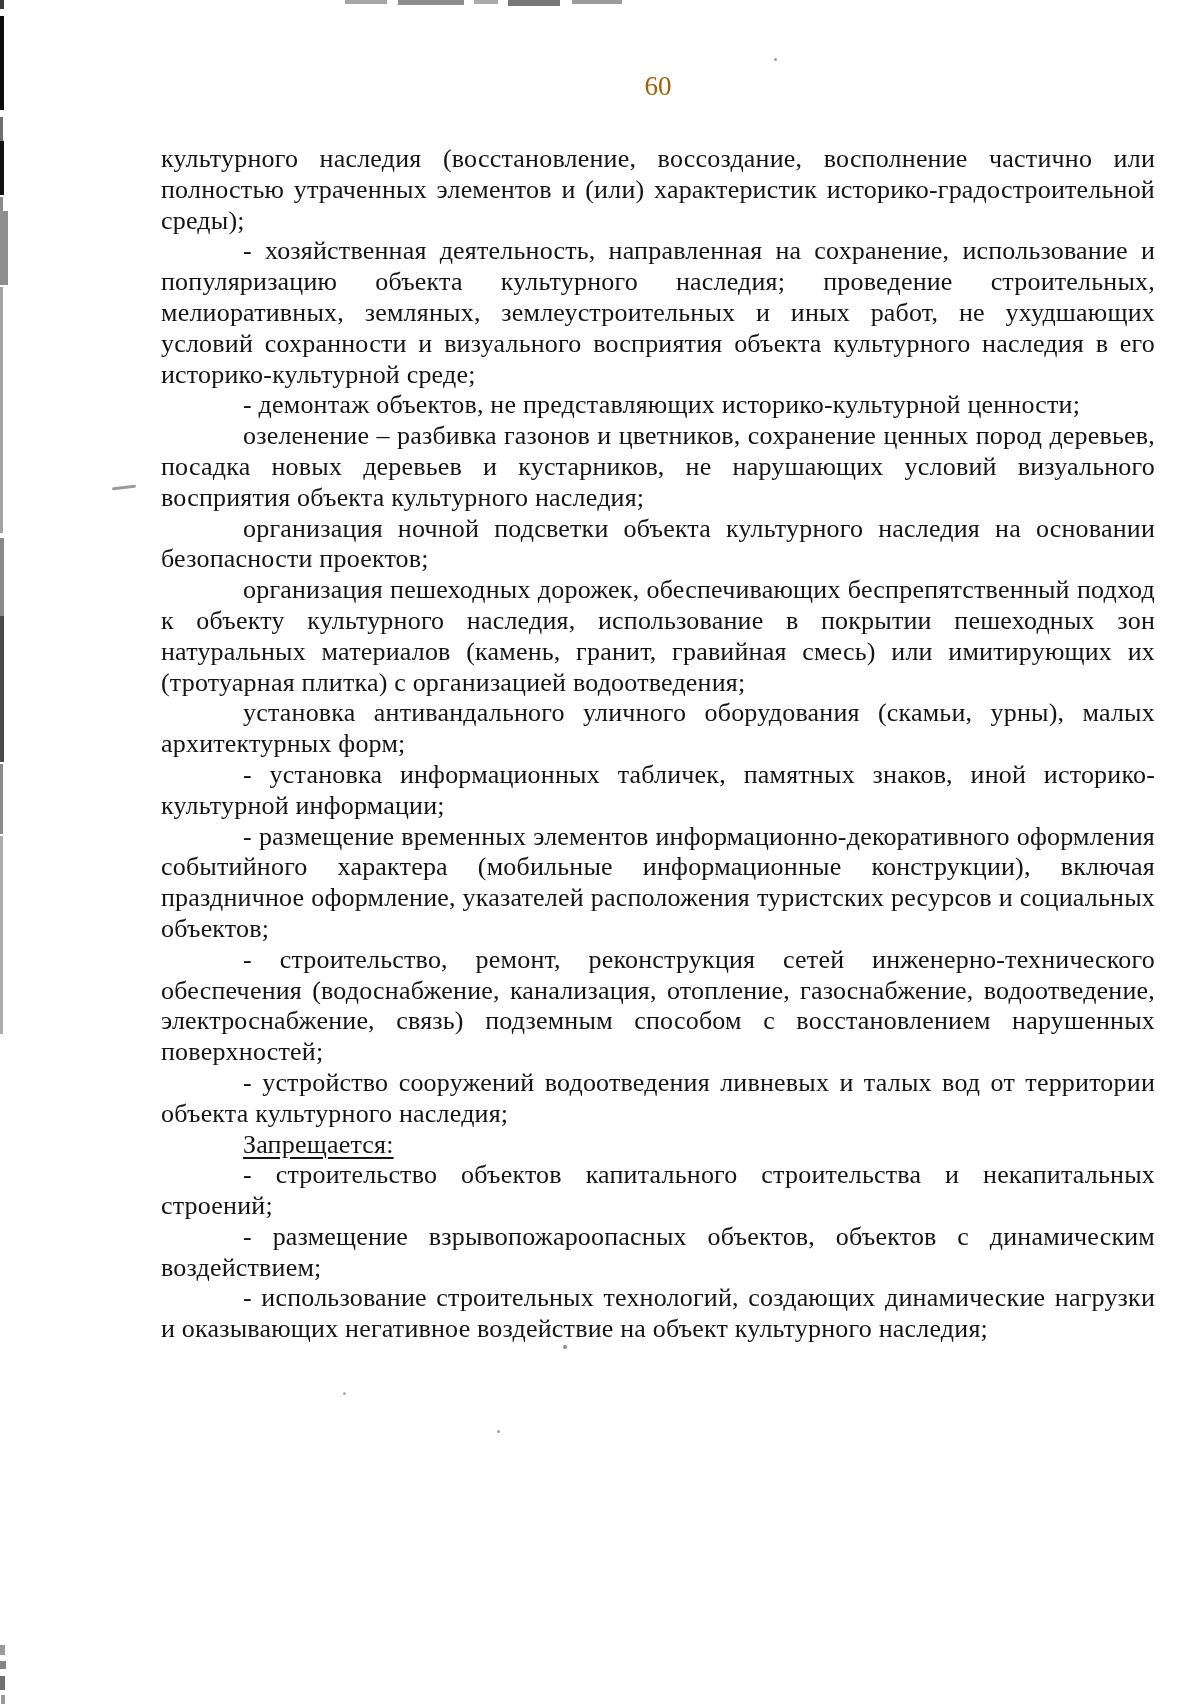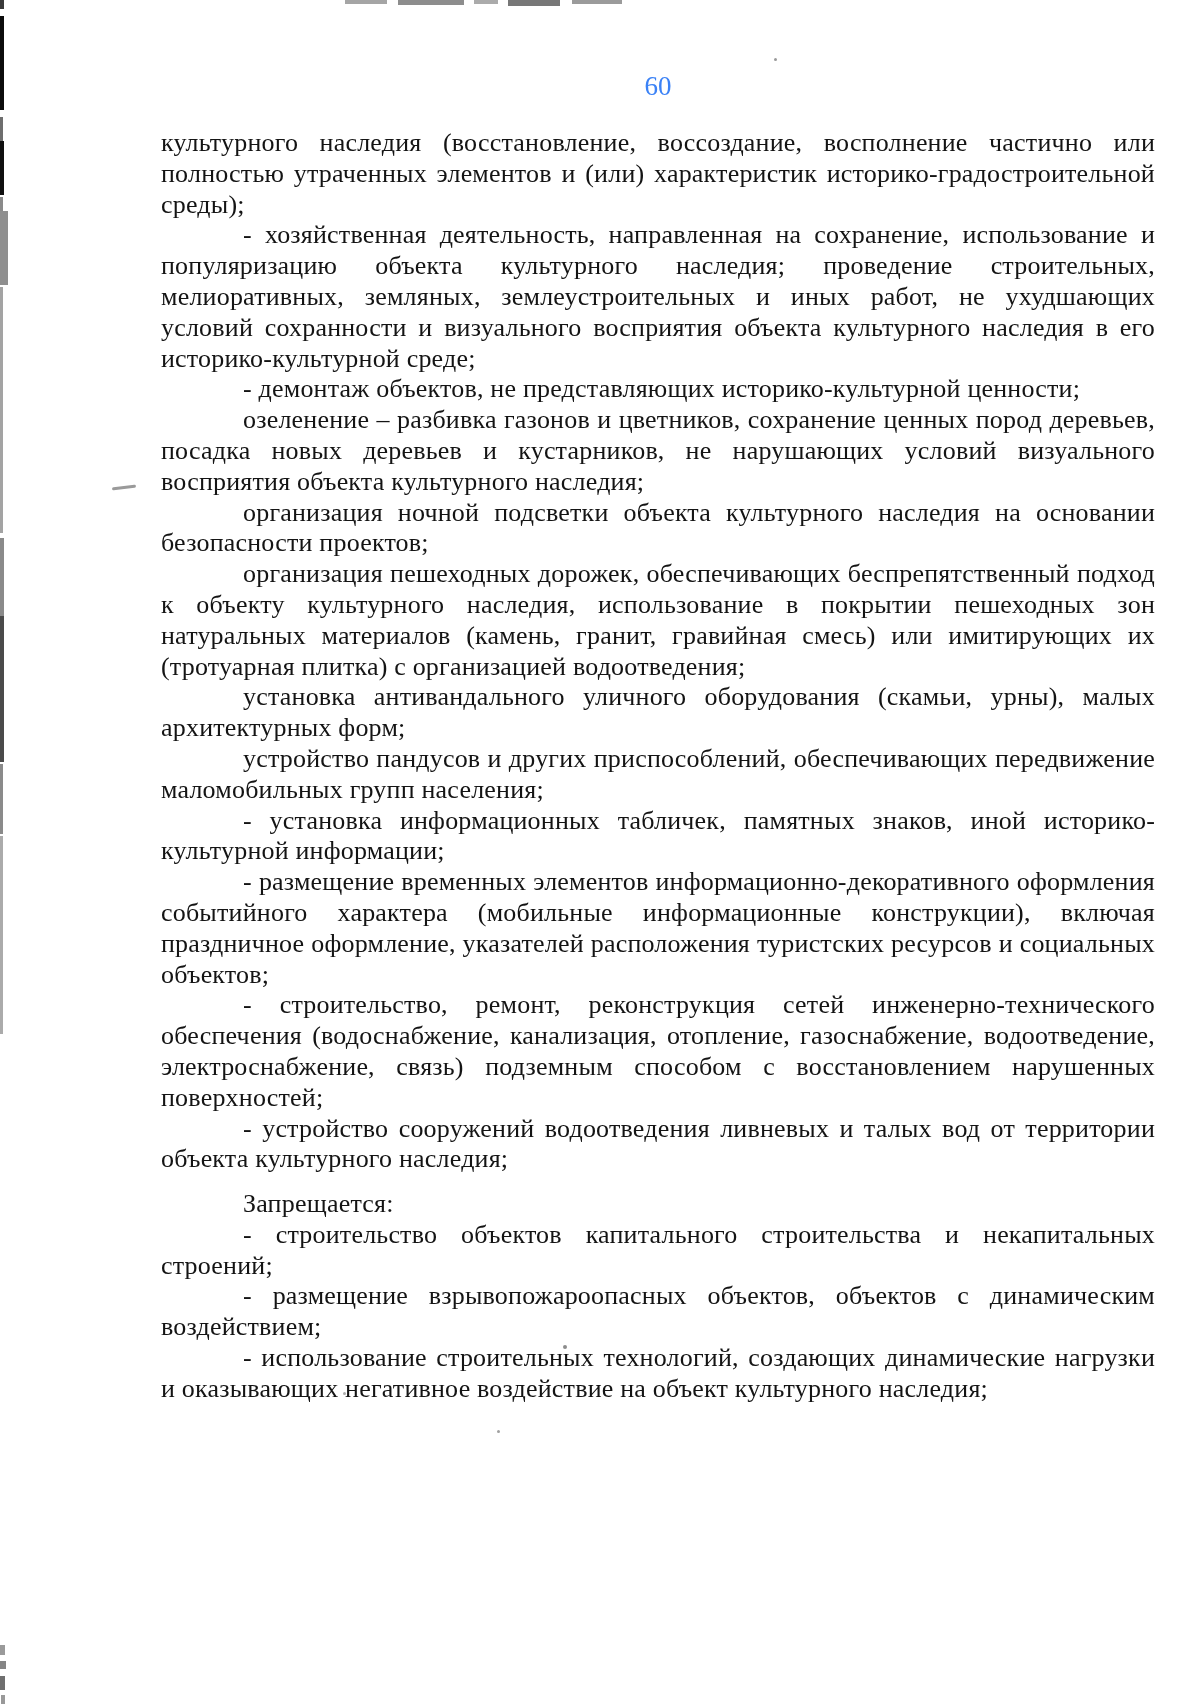--- a/index.html
+++ b/index.html
@@ -17,44 +17,44 @@
     color: #141414;
   }
   .page-number {
     position: absolute;
     top: 70px;
     left: 161px;
     width: 994px;
     text-align: center;
     font-size: 27px;
     line-height: 32px;
-    color: #3b82f6;
+    color: #a16207;
   }
   .body-text {
     position: absolute;
-    top: 128px;
+    top: 144px;
     left: 161px;
     width: 994px;
     font-size: 26px;
     line-height: 30.8px;
     text-align: justify;
     letter-spacing: 0.2px;
   }
   .body-text p {
     margin: 0;
     padding: 0;
     text-indent: 82px;
   }
   .body-text p.no-indent {
     text-indent: 0;
   }
   .body-text p.underlined {
+    text-decoration: underline;
     text-underline-offset: 4px;
     text-decoration-thickness: 2px;
-    margin-top: 14px;
   }
   
   .artifact { position: absolute; pointer-events: none; }
   .edge-a  { left:0; top:0;    width:4px; height:9px;   background:#3a3a3a; }
   .edge-b  { left:0; top:16px; width:4px; height:94px;  background:#0c0c0c; }
   .edge-c  { left:0; top:117px;width:3px; height:24px;  background:#6e6e6e; }
   .edge-d  { left:0; top:141px;width:4px; height:54px;  background:#101010; }
   .edge-e  { left:0; top:197px;width:3px; height:14px;  background:#8a8a8a; }
   .edge-f  { left:0; top:211px;width:8px; height:74px;  background:#8f8f8f; }
   .edge-g  { left:0; top:287px;width:3px; height:246px; background:#a3a3a3; }
@@ -86,21 +86,20 @@
   <div class="page-number">60</div>
 
   <div class="body-text">
     <p class="no-indent">культурного наследия (восстановление, воссоздание, восполнение частично или полностью утраченных элементов и (или) характеристик историко-градостроительной среды);</p>
     <p>- хозяйственная деятельность, направленная на сохранение, использование и популяризацию объекта культурного наследия; проведение строительных, мелиоративных, земляных, землеустроительных и иных работ, не ухудшающих условий сохранности и визуального восприятия объекта культурного наследия в его историко-культурной среде;</p>
     <p>- демонтаж объектов, не представляющих историко-культурной ценности;</p>
     <p>озеленение – разбивка газонов и цветников, сохранение ценных пород деревьев, посадка новых деревьев и кустарников, не нарушающих условий визуального восприятия объекта культурного наследия;</p>
     <p>организация ночной подсветки объекта культурного наследия на основании безопасности проектов;</p>
     <p>организация пешеходных дорожек, обеспечивающих беспрепятственный подход к объекту культурного наследия, использование в покрытии пешеходных зон натуральных материалов (камень, гранит, гравийная смесь) или имитирующих их (тротуарная плитка) с организацией водоотведения;</p>
     <p>установка антивандального уличного оборудования (скамьи, урны), малых архитектурных форм;</p>
-    <p>устройство пандусов и других приспособлений, обеспечивающих передвижение маломобильных групп населения;</p>
     <p>- установка информационных табличек, памятных знаков, иной историко-культурной информации;</p>
     <p>- размещение временных элементов информационно-декоративного оформления событийного характера (мобильные информационные конструкции), включая праздничное оформление, указателей расположения туристских ресурсов и социальных объектов;</p>
     <p>- строительство, ремонт, реконструкция сетей инженерно-технического обеспечения (водоснабжение, канализация, отопление, газоснабжение, водоотведение, электроснабжение, связь) подземным способом с восстановлением нарушенных поверхностей;</p>
     <p>- устройство сооружений водоотведения ливневых и талых вод от территории объекта культурного наследия;</p>
     <p class="underlined">Запрещается:</p>
     <p>- строительство объектов капитального строительства и некапитальных строений;</p>
     <p>- размещение взрывопожароопасных объектов, объектов с динамическим воздействием;</p>
     <p>- использование строительных технологий, создающих динамические нагрузки и оказывающих негативное воздействие на объект культурного наследия;</p>
   </div>
 

